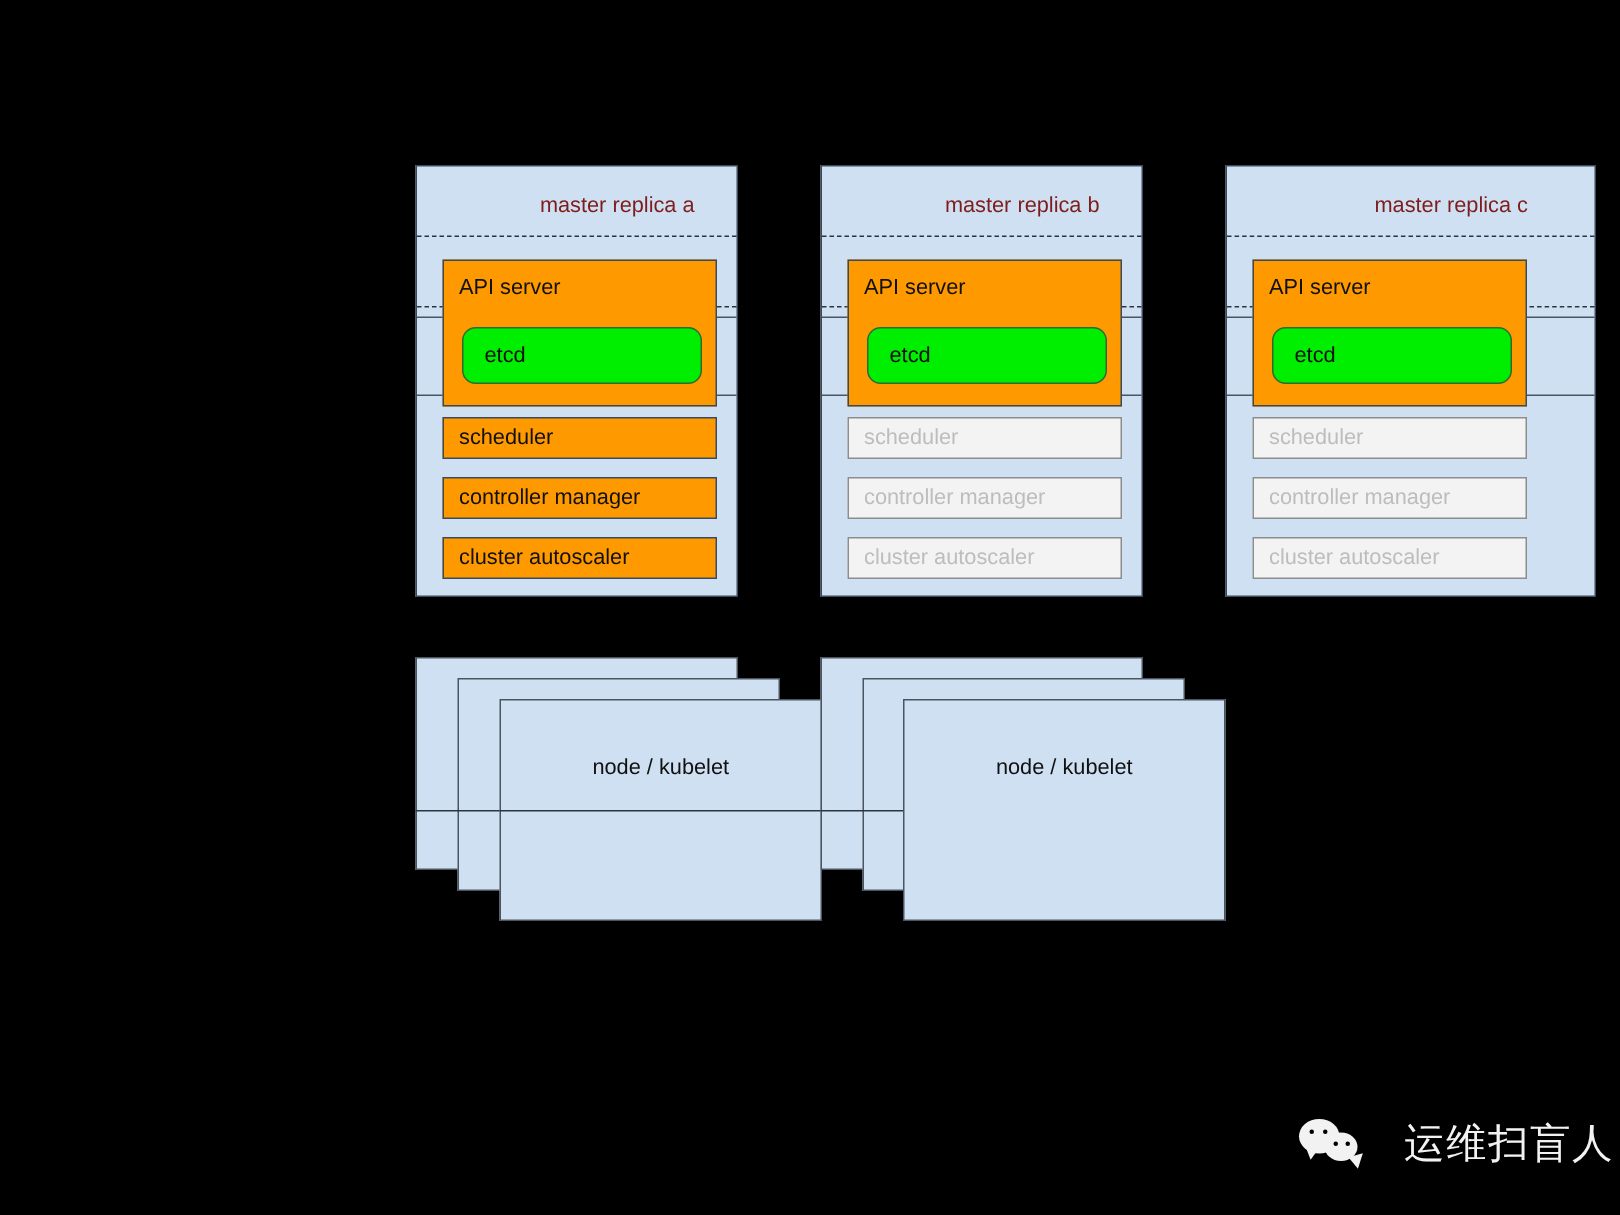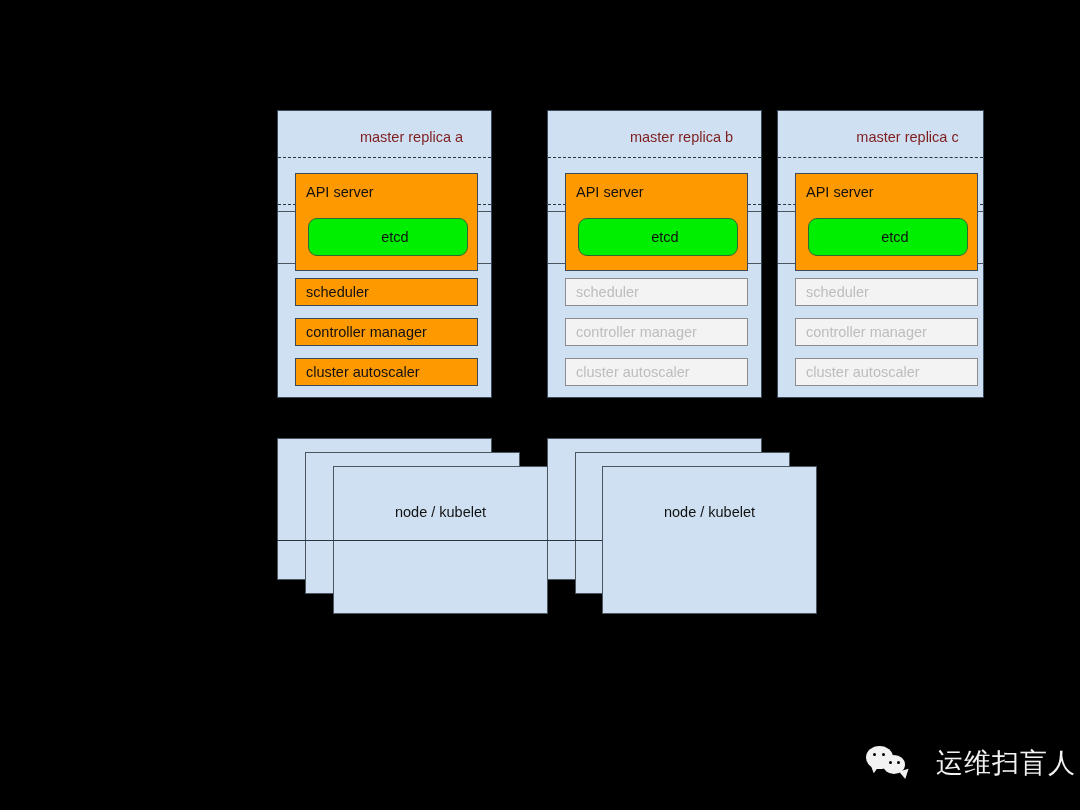--- a/index.html
+++ b/index.html
@@ -86,21 +86,20 @@
     color: #111111;
     align-items: flex-start;
     padding-top: 11px;
   }
   .box.etcd {
     background: #00ee00;
     border: 1.5px solid #2f6b2f;
     border-radius: 9px;
     color: #111111;
     padding-left: 14px;
-    justify-content: center;
   }
 
   
   .node-card {
     position: absolute;
     background: #cfe0f2;
     border: 1px solid #4a5560;
     box-sizing: border-box;
   }
   .node-label {
@@ -211,21 +210,21 @@
       <span>scheduler</span>
     </div>
     <div class="box inactive" style="left:17px; top:207px; width:183px; height:28px;">
       <span>controller manager</span>
     </div>
     <div class="box inactive" style="left:17px; top:247px; width:183px; height:28px;">
       <span>cluster autoscaler</span>
     </div>
   </div>
 
-  <div class="replica" style="left:777px; top:110px; width:207px; height:288px;">
+  <div class="replica" style="left:817px; top:110px; width:247px; height:288px;">
     <div class="replica-title">master replica c</div>
     <div class="dash-line" style="top:46px;"></div>
     <div class="dash-line" style="top:93px;"></div>
     <div class="solid-line" style="top:100px;"></div>
     <div class="solid-line" style="top:152px;"></div>
 
     <div class="box apiserver" style="left:17px; top:62px; width:183px; height:98px;">
       <span>API server</span>
     </div>
     <div class="box etcd" style="left:30px; top:107px; width:160px; height:38px;">

